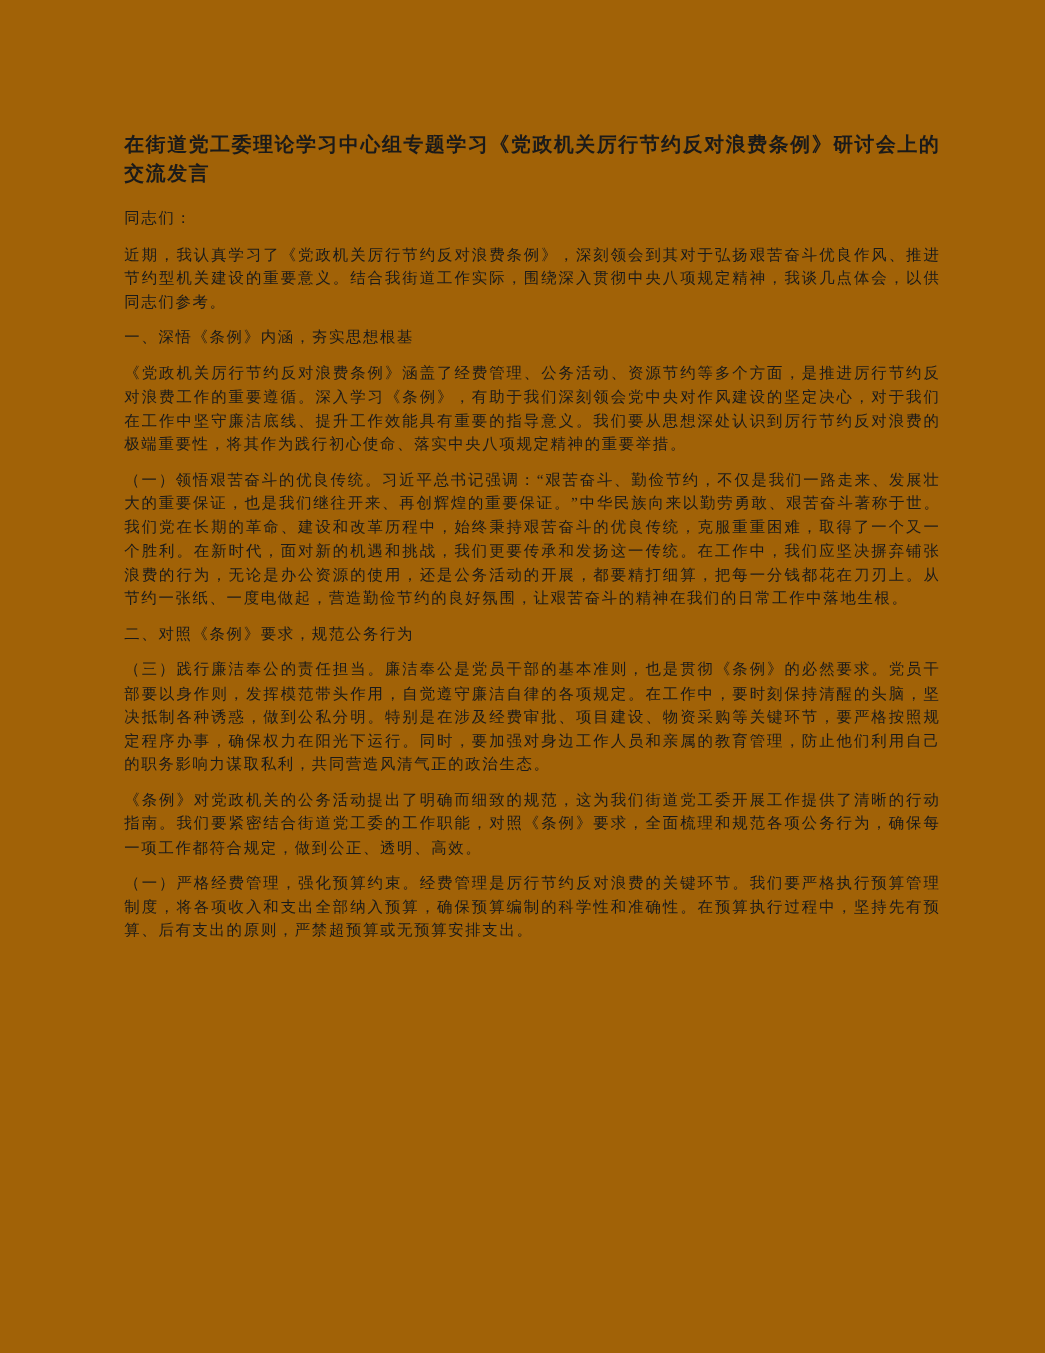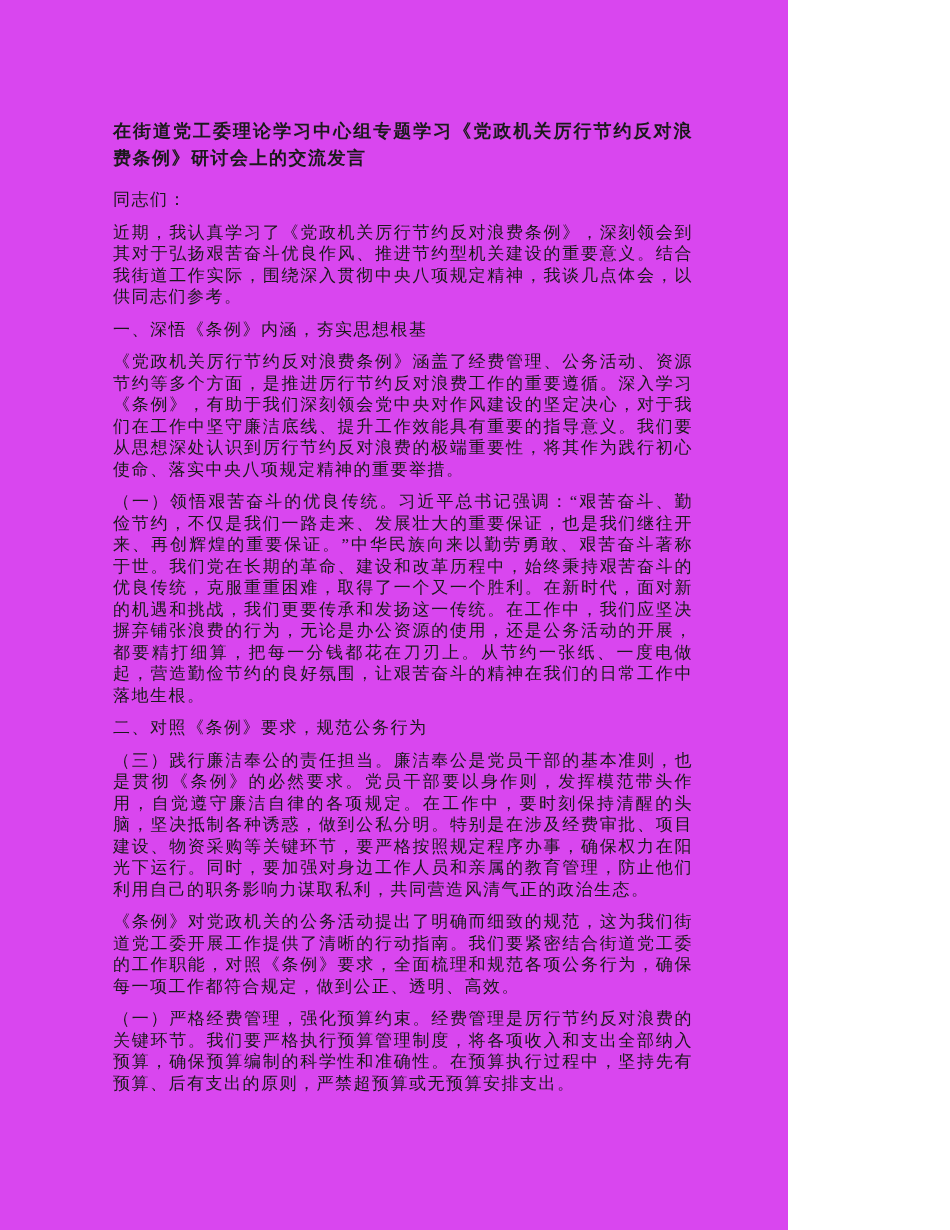--- a/index.html
+++ b/index.html
@@ -5,37 +5,37 @@
   html, body {
     margin: 0;
     padding: 0;
     background: #ffffff;
     width: 950px;
     height: 1230px;
     overflow: hidden;
   }
   .page {
     box-sizing: border-box;
-    width: 788px;
+    width: 950px;
     height: 1230px;
     padding: 118px 95px 47px 113px;
-    background: #d946ef;
+    background: #a16207;
     color: #1a1a1a;
     font-family: "Liberation Serif", "DejaVu Serif", serif;
   }
   .doc-title {
     font-size: 18px;
     font-weight: bold;
     line-height: 27px;
     letter-spacing: 1.5px;
     margin: 0 0 17px 0;
     text-align: justify;
   }
   .para {
-    font-size: 17px;
+    font-size: 14px;
     font-weight: normal;
     line-height: 21.5px;
     letter-spacing: 1.5px;
     margin: 0 0 11px 0;
     text-align: justify;
     word-break: break-all;
   }
   .section-heading {
     margin-top: 8px;
   }

